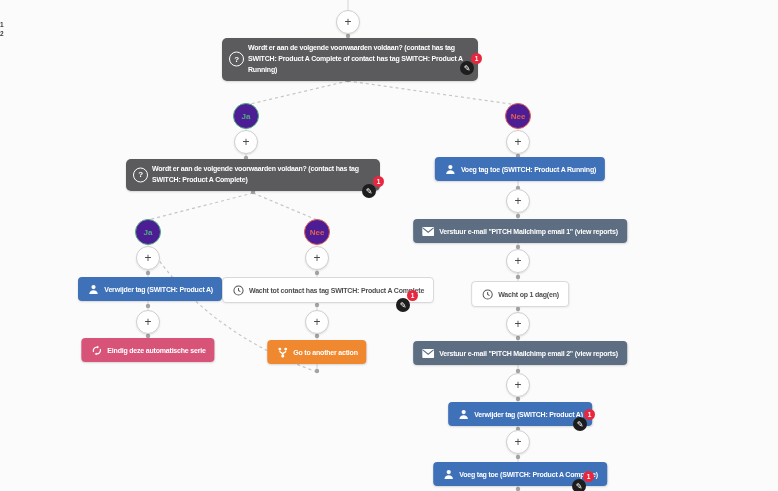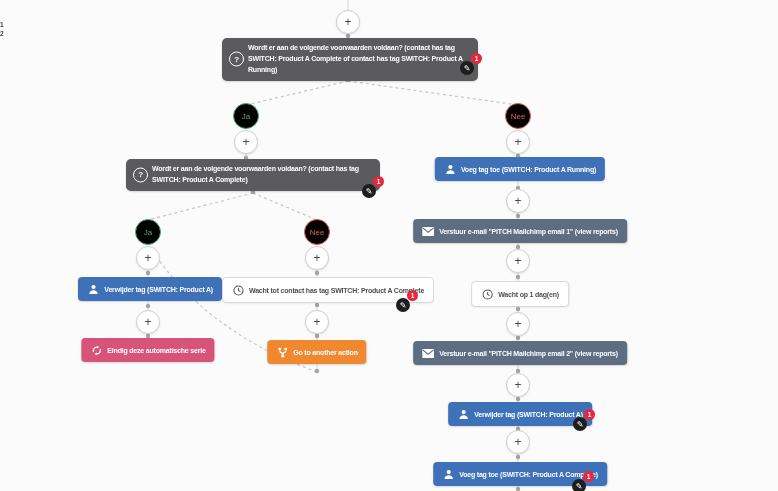--- a/index.html
+++ b/index.html
@@ -21,23 +21,23 @@
   .orange{background:#f0882f;}
   .white{background:#ffffff;color:#4f4f4f;border:1px solid #d9d9d9;box-shadow:0 1px 2px rgba(0,0,0,0.06);}
   .nl{display:inline-block;}
   .ni{display:inline-flex;width:12px;height:12px;align-items:center;justify-content:center;flex:none;}
 
   .help{position:absolute;left:7px;top:50%;transform:translateY(-50%);
         width:13px;height:13px;border:1.2px solid #fff;border-radius:50%;
         display:flex;align-items:center;justify-content:center;font-size:8px;font-weight:bold;color:#fff;}
 
   
-  .bcirc{position:absolute;width:26px;height:26px;border-radius:50%;background:#000000;
+  .bcirc{position:absolute;width:26px;height:26px;border-radius:50%;background:#4c1d95;
          transform:translate(-50%,-50%);display:flex;align-items:center;justify-content:center;
-         font-size:8px;font-weight:normal;box-sizing:border-box;}
+         font-size:8px;font-weight:bold;box-sizing:border-box;}
   .bgreen{border:1.5px solid #4daf7c;color:#4daf7c;}
   .bred{border:1.5px solid #e2604f;color:#e2604f;}
 
   
   .plus{position:absolute;width:22px;height:22px;border-radius:50%;background:#fff;
         border:1px solid #cfcfcf;transform:translate(-50%,-50%);
         display:flex;align-items:center;justify-content:center;
         font-size:12px;color:#4a4a4a;box-shadow:0 1px 2px rgba(0,0,0,0.10);cursor:pointer;}
 
   

